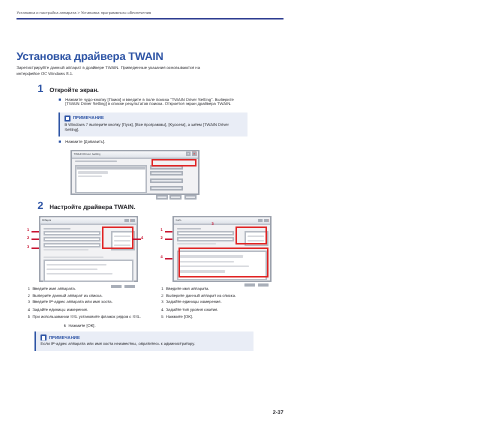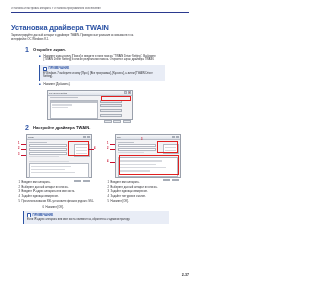--- a/index.html
+++ b/index.html
@@ -34,21 +34,21 @@
   }
   .header-rule {
     margin-top: 1.6px;
     height: 0.7px;
     background: #2b3a8f;
     width: 100%;
   }
 
   
   .title {
-    margin-top: 11px;
+    margin-top: 21px;
     font-size: 7.4px;
     font-weight: bold;
     color: #2b52a4;
     letter-spacing: -0.1px;
     line-height: 8px;
     white-space: nowrap;
   }
   .intro {
     margin-top: 2.4px;
     font-size: 2.75px;

